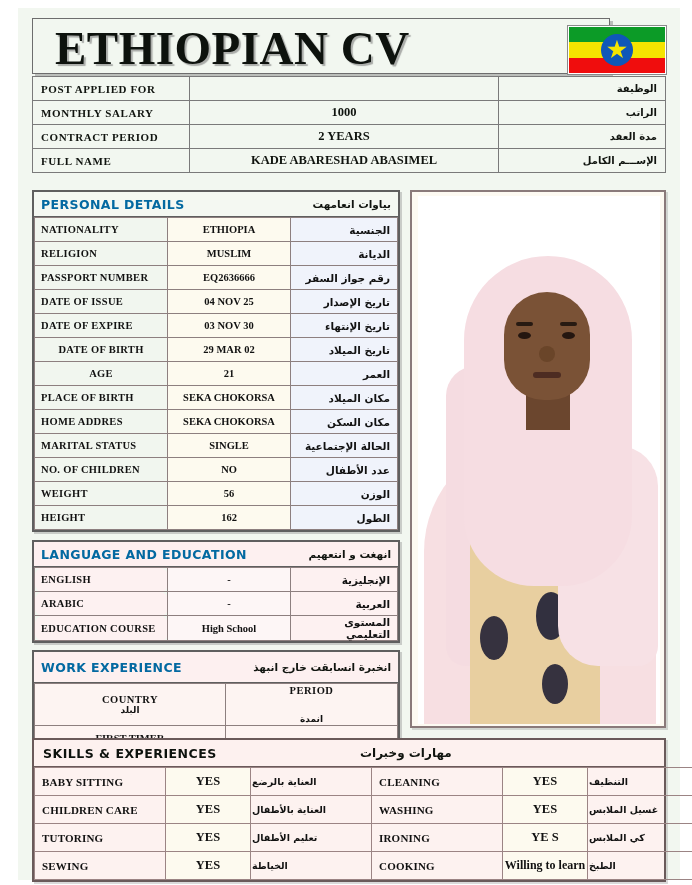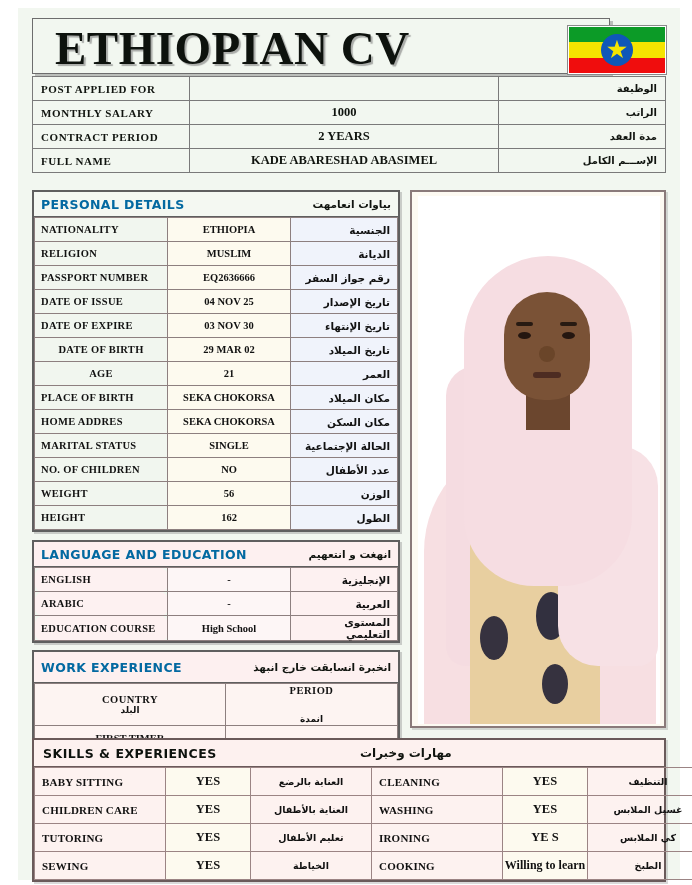--- a/index.html
+++ b/index.html
@@ -407,21 +407,21 @@
     font-weight: bold;
     font-size: 12.5px;
     background: #fdfaef;
   }
   .skills-table td.sv.note {
     font-size: 12px;
     letter-spacing: 0;
   }
   .skills-table td.sa {
     width: 118px;
-    text-align: center;
+    text-align: left;
     direction: rtl;
     font-family: "DejaVu Sans", sans-serif;
     font-size: 9.5px;
     font-weight: bold;
   }
 </style>
 </head>
 <body>
 
 <div class="page">

